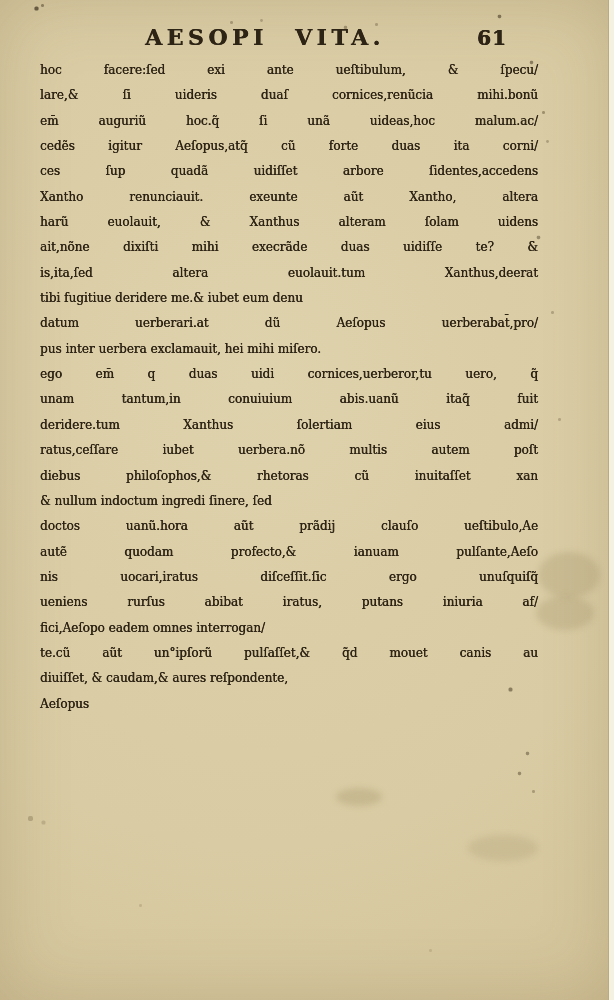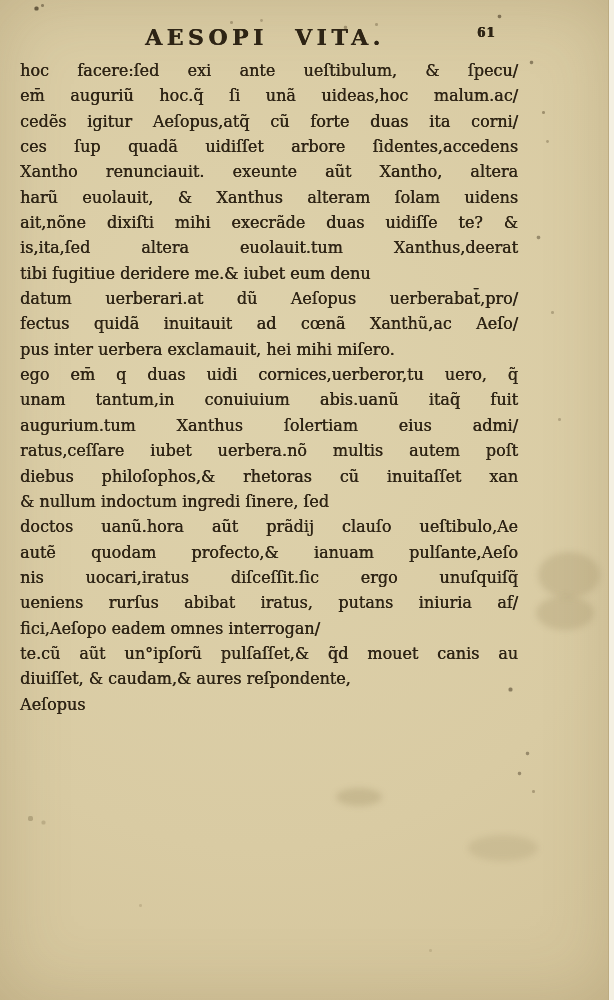--- a/index.html
+++ b/index.html
@@ -25,27 +25,27 @@
   
   .header{position:absolute;top:24px;left:16px;width:100%;height:30px;}
   .title{
     position:absolute;left:129px;top:0;
     font-size:22px;font-weight:bold;
     letter-spacing:4.5px;word-spacing:15px;
     text-shadow:.4px 0 0 currentColor;
   }
   .folio{
     position:absolute;left:461px;top:2px;
-    font-size:12px;font-weight:bold;letter-spacing:1px;
+    font-size:20px;font-weight:bold;letter-spacing:1px;
     text-shadow:.6px 0 0 currentColor, 0 .4px 0 currentColor;
   }
   
   .textblock{
-    position:absolute;top:58px;left:20px;width:498px;
-    font-size:16px;line-height:25.35px;
+    position:absolute;top:58px;left:40px;width:498px;
+    font-size:12px;line-height:25.35px;
     text-shadow:.35px 0 0 currentColor;
   }
   .line{
     height:25.35px;
     text-align:justify;
     text-align-last:justify;
     -moz-text-align-last:justify;
     white-space:nowrap;
   }
   .line.short{text-align-last:left;-moz-text-align-last:left;white-space:nowrap;}
@@ -89,34 +89,34 @@
 
 <div class="page">
 
   <div class="header">
     <span class="title">AESOPI  VITA.</span>
     <span class="folio">61</span>
   </div>
 
   <div class="textblock">
     <div class="line">hoc facere:ſed exi ante ueſtibulum, &amp; ſpecu/</div>
+    <div class="line">lare,&amp; ſi uideris duaſ cornices,renũcia mihi.bonũ</div>
     <div class="line">em̄ auguriũ hoc.q̃ ſi unã uideas,hoc malum.ac/</div>
     <div class="line">cedẽs igitur Aeſopus,atq̃ cũ forte duas ita corni/</div>
     <div class="line">ces ſup quadã uidiſſet arbore ſidentes,accedens</div>
     <div class="line">Xantho renunciauit. exeunte aũt Xantho, altera</div>
     <div class="line">harũ euolauit, &amp; Xanthus alteram ſolam uidens</div>
     <div class="line">ait,nõne dixiſti mihi execrãde duas uidiſſe te? &amp;</div>
     <div class="line">is,ita,ſed altera euolauit.tum Xanthus,deerat</div>
     <div class="line short">tibi fugitiue deridere me.&amp; iubet eum denu</div>
     <div class="line">datum uerberari.at dũ Aeſopus uerberabat̄,pro/</div>
-    <div class="line">fectus quidã inuitauit ad cœnã Xanthũ,ac Aeſo/</div>
     <div class="line short">pus inter uerbera exclamauit, hei mihi miſero.</div>
     <div class="line">ego em̄ q duas uidi cornices,uerberor,tu uero, q̃</div>
     <div class="line">unam tantum,in conuiuium abis.uanũ itaq̃ fuit</div>
-    <div class="line">augurium.tum Xanthus ſolertiam eius admi/</div>
+    <div class="line">deridere.tum Xanthus ſolertiam eius admi/</div>
     <div class="line">ratus,ceſſare iubet uerbera.nõ multis autem poſt</div>
     <div class="line">diebus philoſophos,&amp; rhetoras cũ inuitaſſet xan</div>
     <div class="line short">&amp; nullum indoctum ingredi ſinere, ſed</div>
     <div class="line">doctos uanũ.hora aũt prãdij clauſo ueſtibulo,Ae</div>
     <div class="line">autẽ quodam profecto,&amp; ianuam pulſante,Aeſo</div>
     <div class="line">nis uocari,iratus diſceſſit.ſic ergo unuſquiſq̃</div>
     <div class="line">ueniens rurſus abibat iratus, putans iniuria af/</div>
     <div class="line short">fici,Aeſopo eadem omnes interrogan/</div>
     <div class="line">te.cũ aũt un°ipſorũ pulſaſſet,&amp; q̃d mouet canis au</div>
     <div class="line short">diuiſſet, &amp; caudam,&amp; aures reſpondente,</div>

